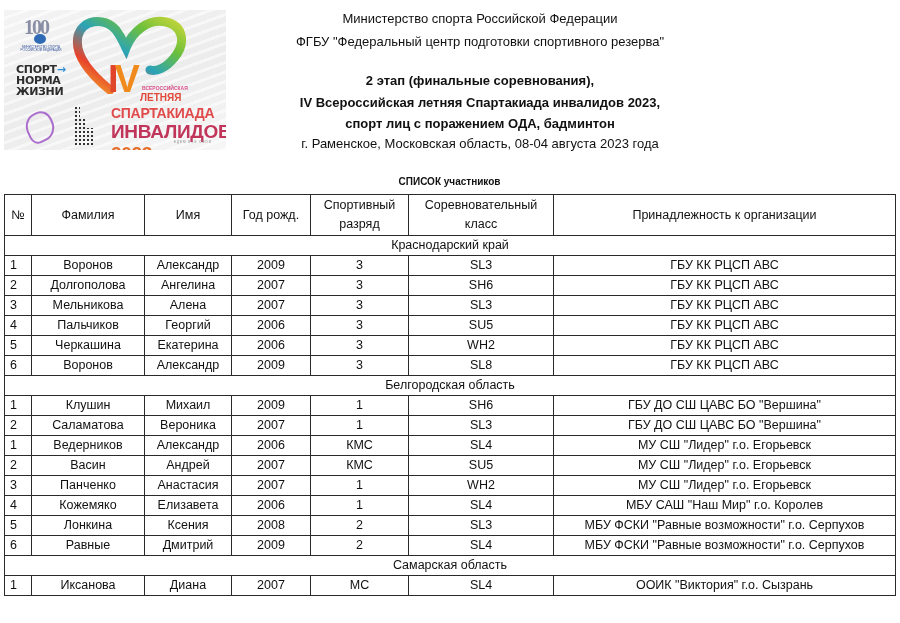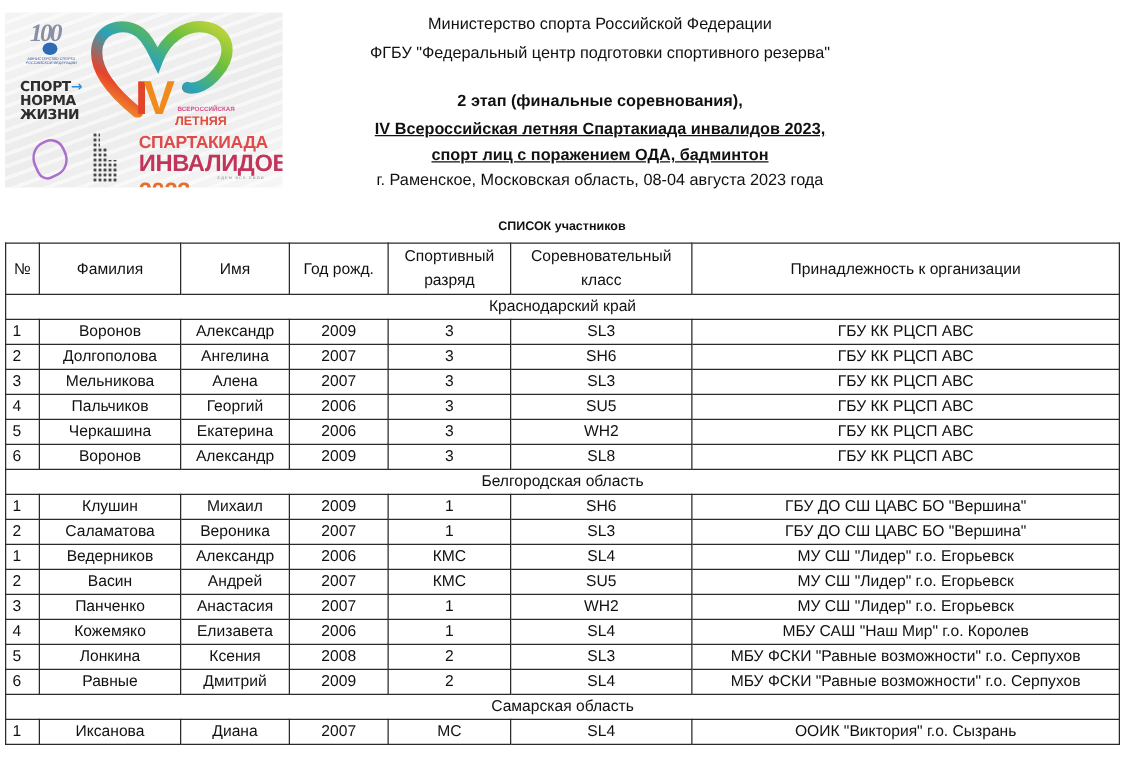--- a/index.html
+++ b/index.html
@@ -12,21 +12,21 @@
   .logo {
     position: absolute; left: 4px; top: 10px; width: 222px; height: 140px;
     background: linear-gradient(160deg, #f4f4f4 0%, #ececec 55%, #f6f6f6 100%);
     overflow: hidden;
   }
   .logo .stripes {
     position: absolute; inset: 0;
     background: repeating-linear-gradient(-20deg, rgba(255,255,255,0.55) 0 3px, rgba(0,0,0,0) 3px 9px);
   }
   .logo .l-100 {
-    position: absolute; left: 16px; top: 6px; width: 40px; height: 36px; font-style: italic;
+    position: absolute; left: 16px; top: 6px; width: 40px; height: 36px;
   }
   .logo .l-100 .num {
     position: absolute; left: 4px; top: 0; font-size: 20px; font-weight: bold;
     color: #8a8fa6; letter-spacing: -2px; font-family: "Liberation Serif", serif;
   }
   .logo .l-100 .emb {
     position: absolute; left: 14px; top: 18px; width: 12px; height: 10px;
     border-radius: 50%; background: #2f6bb5;
   }
   .logo .l-100 .cap {
@@ -73,22 +73,22 @@
   }
   .logo .t-inval .yr { color: #e56e2a; }
   .logo .t-motto {
     position: absolute; left: 170px; top: 130px; font-size: 3px; color: #888; letter-spacing: 1px;
   }
   
   .hdr { position: absolute; left: 240px; width: 480px; text-align: center; font-size: 13px; }
   .hdr.l1 { top: 11px; }
   .hdr.l2 { top: 34px; }
   .hdr.b1 { top: 73px; font-weight: bold; }
-  .hdr.b2 { top: 95px; font-weight: bold; text-decoration: underline; }
-  .hdr.b3 { top: 116px; font-weight: bold; text-decoration: underline; }
+  .hdr.b2 { top: 95px; font-weight: bold; }
+  .hdr.b3 { top: 116px; font-weight: bold; }
   .hdr.l3 { top: 136px; }
   .list-title {
     position: absolute; left: 4px; width: 891px; top: 176px; text-align: center;
     font-size: 10px; font-weight: bold;
   }
   
   table.roster {
     position: absolute; left: 4px; top: 194px; width: 891px;
     border-collapse: collapse; table-layout: fixed; font-size: 12.5px;
   }

